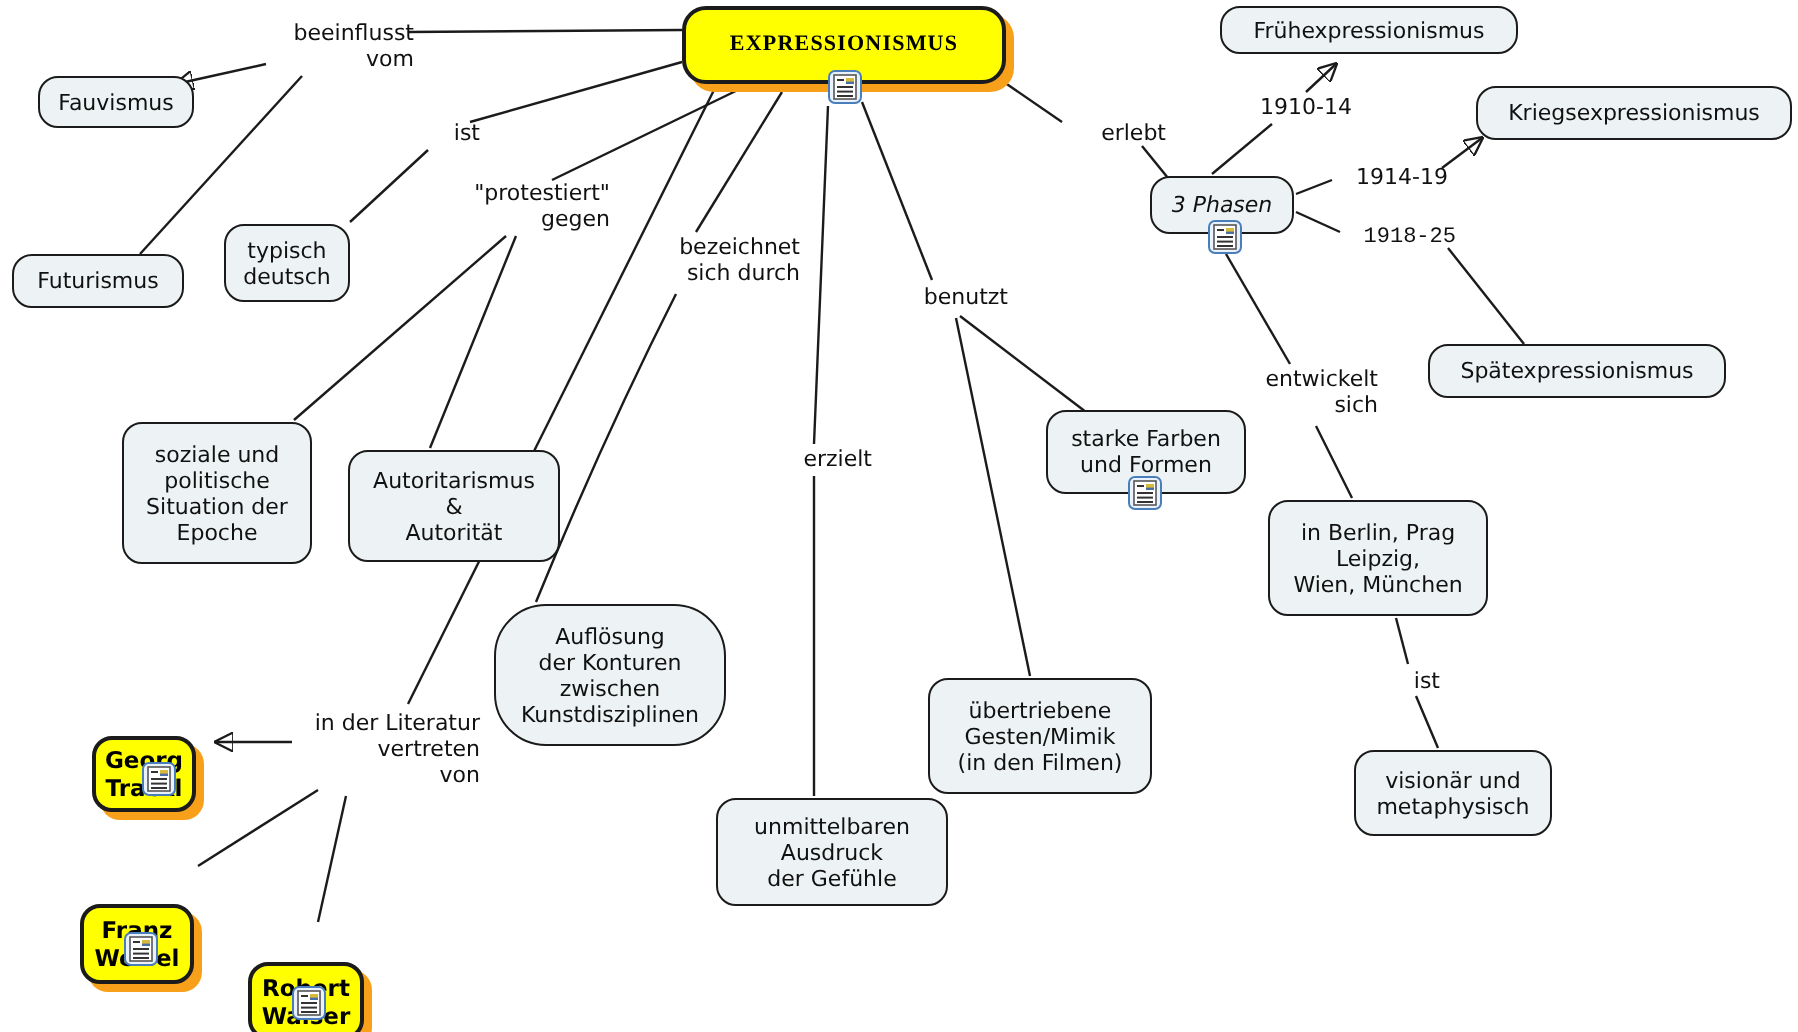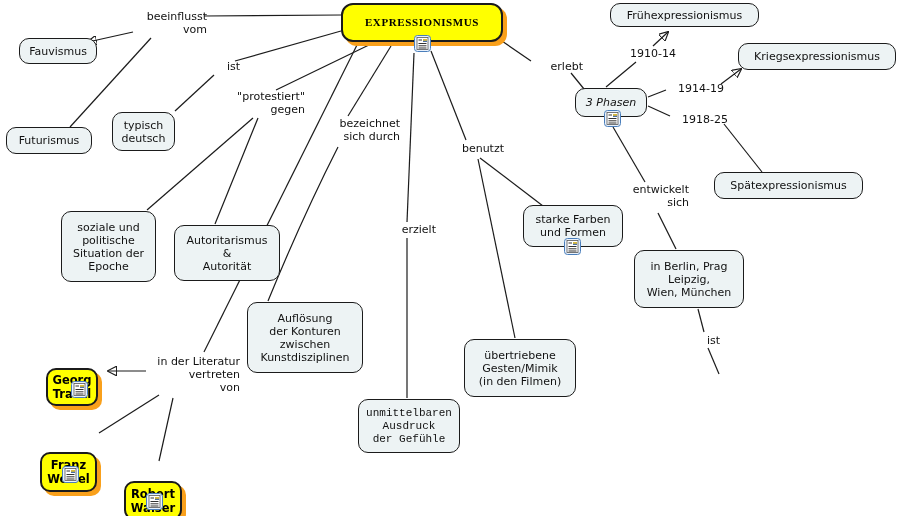--- a/index.html
+++ b/index.html
@@ -111,26 +111,26 @@
 
   <div class="concept" style="left:61px;top:211px;width:95px;height:71px;">soziale und
 politische
 Situation der
 Epoche</div>
 
   <div class="concept" style="left:174px;top:225px;width:106px;height:56px;">Autoritarismus
 &amp;
 Autorität</div>
 
-  <div class="concept" style="left:247px;top:302px;width:116px;height:71px;">Auflösung
+  <div class="concept" style="left:247px;top:302px;width:116px;height:71px;border-radius:26px;">Auflösung
 der Konturen
 zwischen
 Kunstdisziplinen</div>
 
-  <div class="concept" style="left:358px;top:399px;width:102px;height:54px;font-family:Liberation Mono, monospace;">unmittelbaren
+  <div class="concept" style="left:358px;top:399px;width:116px;height:54px;">unmittelbaren
 Ausdruck
 der Gefühle</div>
 
   <div class="concept" style="left:523px;top:205px;width:100px;height:42px;">starke Farben
 und Formen</div>
 
   <div class="concept" style="left:464px;top:339px;width:112px;height:58px;">übertriebene
 Gesten/Mimik
 (in den Filmen)</div>
 
@@ -139,20 +139,22 @@
   <div class="concept" style="left:610px;top:3px;width:149px;height:24px;">Frühexpressionismus</div>
 
   <div class="concept" style="left:738px;top:43px;width:158px;height:27px;">Kriegsexpressionismus</div>
 
   <div class="concept" style="left:634px;top:250px;width:110px;height:58px;">in Berlin, Prag
 Leipzig,
 Wien, München</div>
 
   <div class="concept" style="left:714px;top:172px;width:149px;height:27px;">Spätexpressionismus</div>
 
+  <div class="concept" style="left:677px;top:375px;width:99px;height:43px;">visionär und
+metaphysisch</div>
 
   <div class="concept person" style="left:46px;top:349px;width:52px;height:38px;">Georg
 Trackl</div>
 
   <div class="concept person" style="left:40px;top:433px;width:57px;height:40px;">Franz
 Werfel</div>
 
   <div class="concept person" style="left:124px;top:462px;width:58px;height:39px;">Robert
 Walser</div>
 
@@ -170,21 +172,21 @@
   <div class="label" style="left:376px;top:223px;width:60px;">erzielt</div>
 
   <div class="label" style="left:444px;top:142px;width:60px;">benutzt</div>
 
   <div class="label" style="left:523px;top:60px;width:60px;">erlebt</div>
 
   <div class="label" style="left:616px;top:47px;width:60px;">1910-14</div>
 
   <div class="label" style="left:664px;top:82px;width:60px;">1914-19</div>
 
-  <div class="label" style="left:668px;top:113px;width:60px;">1918-25</div>
+  <div class="label" style="left:668px;top:113px;width:60px;font-family:Liberation Mono, monospace;">1918-25</div>
 
   <div class="label" style="left:619px;top:183px;width:70px;">entwickelt
 sich</div>
 
   <div class="label" style="left:690px;top:334px;width:30px;">ist</div>
 
   <div class="label" style="left:140px;top:355px;width:100px;">in der Literatur
 vertreten
 von</div>
 

